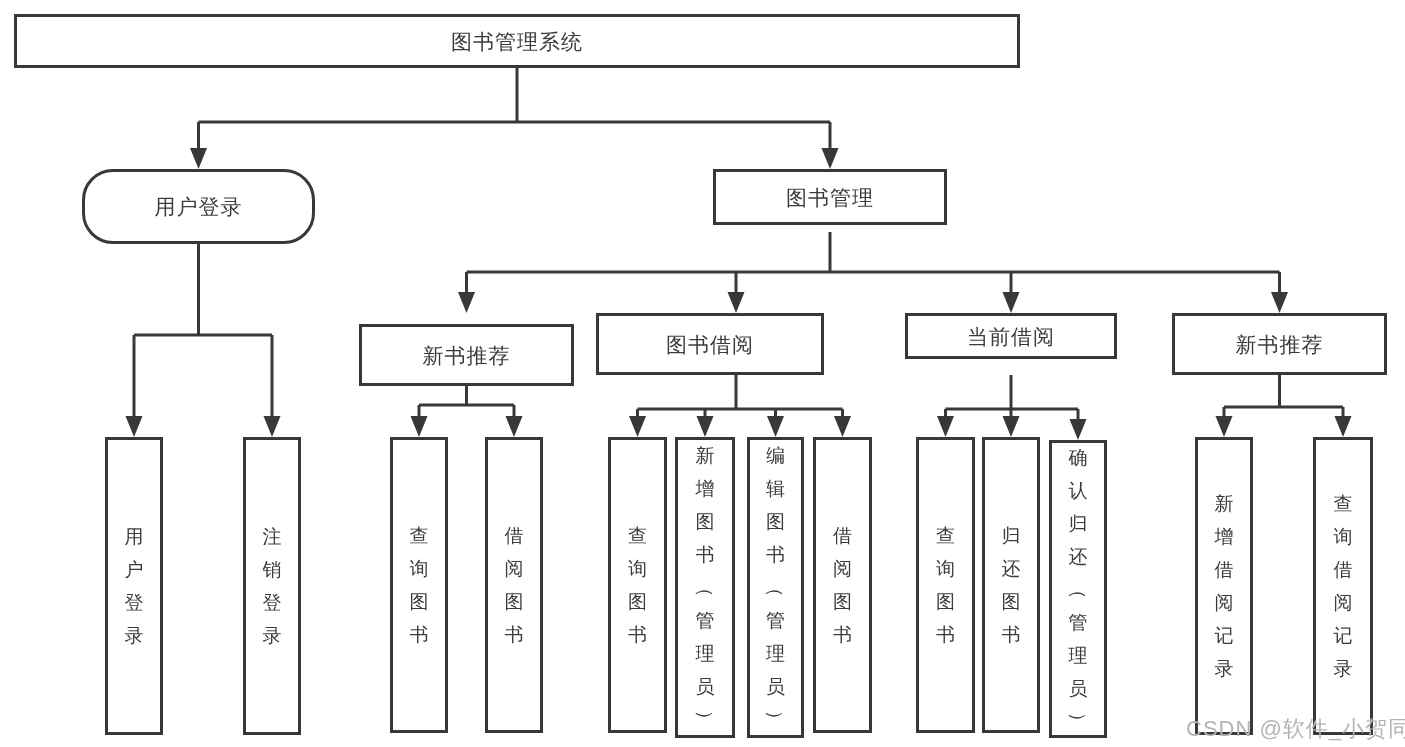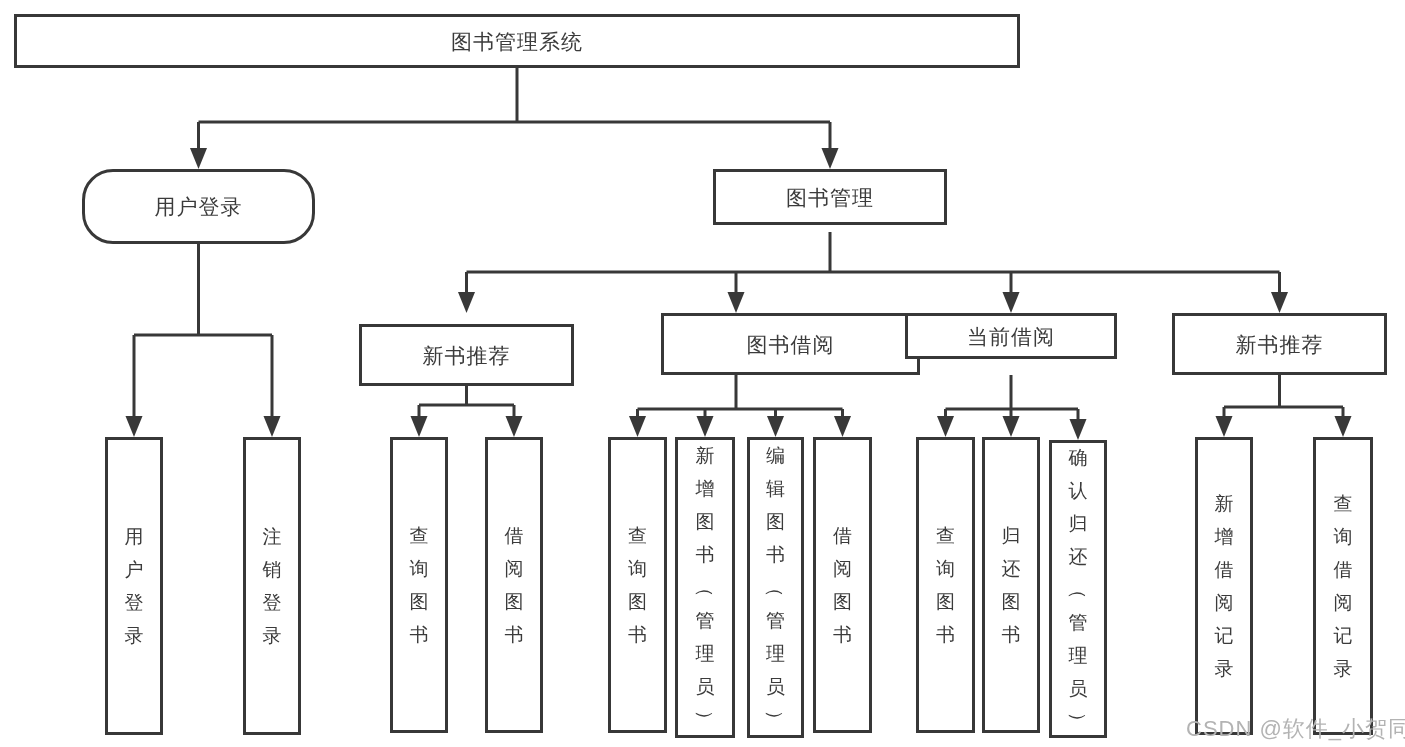--- a/index.html
+++ b/index.html
@@ -127,21 +127,21 @@
         <div class="vlabel">
           <span class="ch">注</span>
           <span class="ch">销</span>
           <span class="ch">登</span>
           <span class="ch">录</span>
         </div>
       </div>
       <div class="node" style="left: 359px; top: 324px; width: 215px; height: 62px;">
         <span class="hlabel">新书推荐</span>
       </div>
-      <div class="node" style="left: 661px; top: 313px; width: 259px; height: 62px;">
+      <div class="node" style="left: 596px; top: 313px; width: 228px; height: 62px;">
         <span class="hlabel">图书借阅</span>
       </div>
       <div class="node" style="left: 905px; top: 313px; width: 212px; height: 46px;">
         <span class="hlabel">当前借阅</span>
       </div>
       <div class="node" style="left: 1172px; top: 313px; width: 215px; height: 62px;">
         <span class="hlabel">新书推荐</span>
       </div>
       <div class="node" style="left: 390px; top: 437px; width: 58px; height: 296px;">
         <div class="vlabel">

